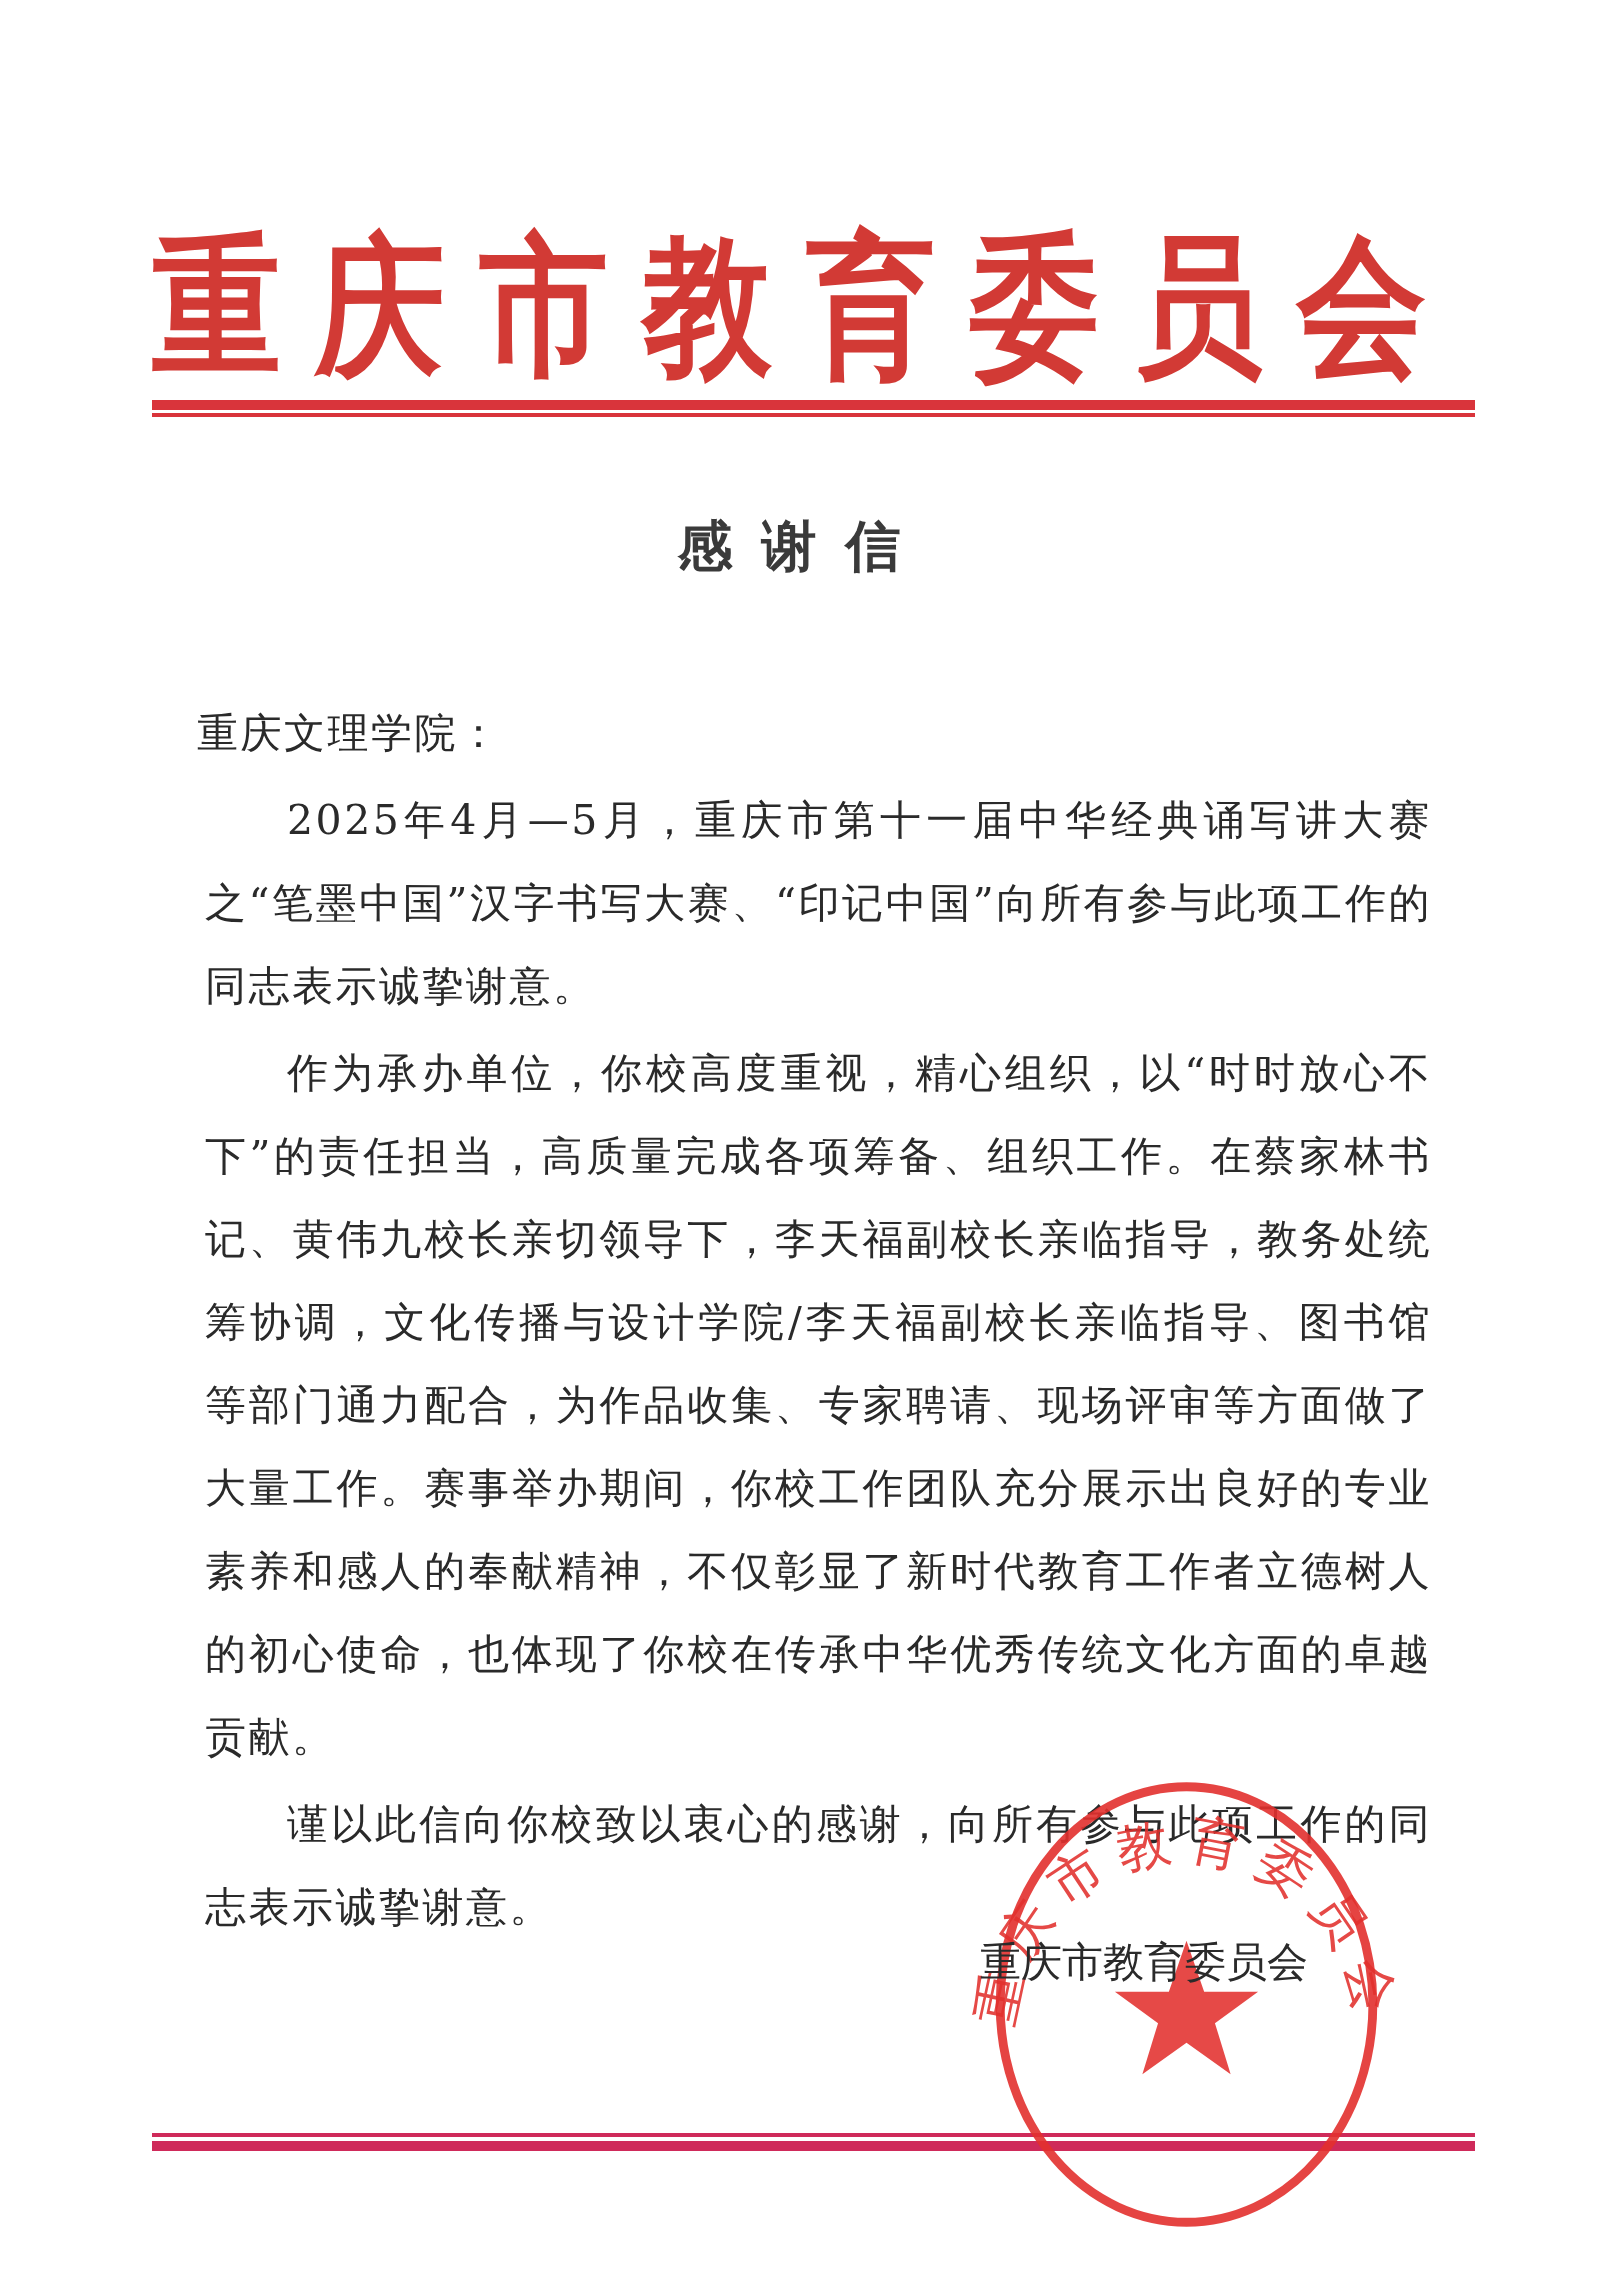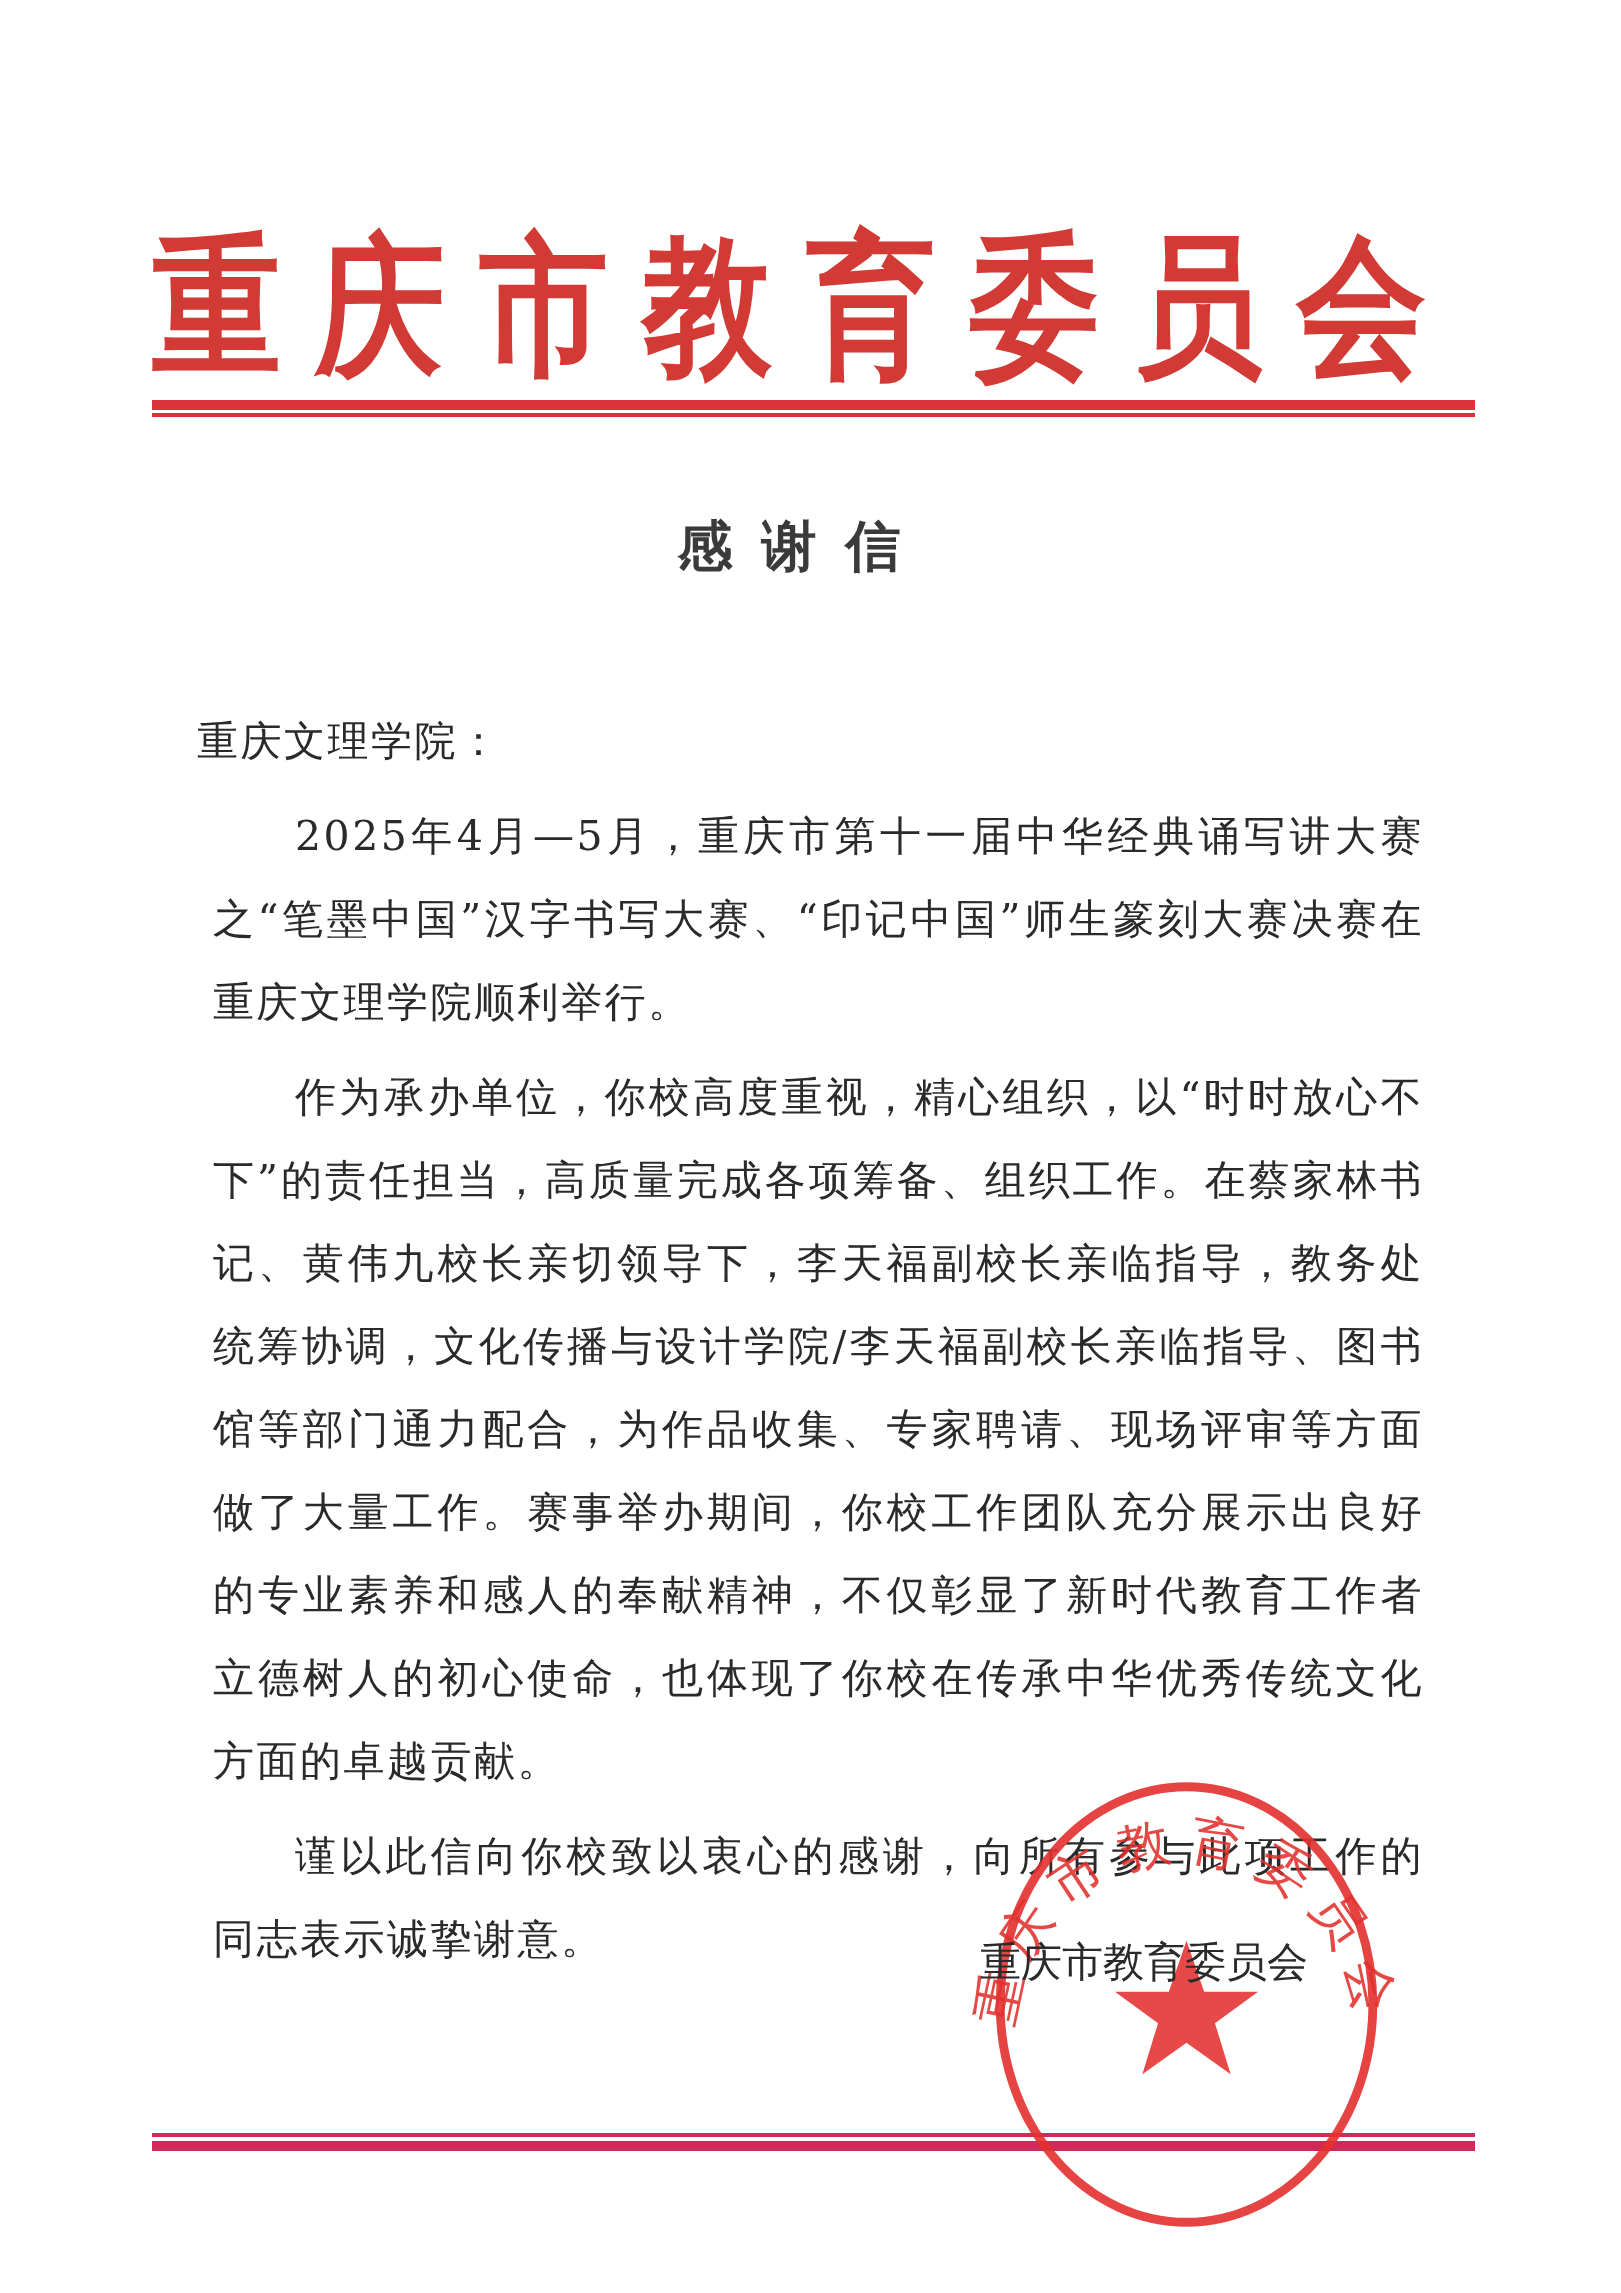--- a/index.html
+++ b/index.html
@@ -9,21 +9,21 @@
               display: flex; justify-content: space-between; align-items: center; }
   .masthead span { font-family: "DejaVu Sans", sans-serif; font-weight: bold; font-size: 129px;
                    color: #d23a35; line-height: 1; transform: scaleY(1.18); display: inline-block; }
   .rule-top-thick { position: absolute; left: 152px; top: 400px; width: 1323px; height: 9.8px; background: #d9343b; }
   .rule-top-thin  { position: absolute; left: 152px; top: 413px; width: 1323px; height: 3.9px;  background: #d9343b; }
   .title { position: absolute; left: 0; width: 1607px; top: 510px; text-align: center;
            font-family: "DejaVu Serif", serif; font-weight: bold; font-size: 55px; letter-spacing: 29px;
            color: #3a3a3a; }
   .body { position: absolute; left: 201px; top: 688px; width: 1235px;
           font-size: 41px; line-height: 83px; letter-spacing: 2.5px; text-align: justify; }
-  .body p { margin: 12px; text-indent: 2em; }
+  .body p { margin: 4px; text-indent: 2em; }
   .body p.salutation { text-indent: 0; }
   .sign { position: absolute; left: 980px; top: 1921px; font-size: 41px; line-height: 82px; color: #2a2a2a; z-index: 2; }
   .seal { position: absolute; left: 956px; top: 1774px; width: 461px; height: 461px; z-index: 1; }
   .rule-bot-thin  { position: absolute; left: 152px; top: 2133px; width: 1323px; height: 3.9px;  background: #cf2a5a; }
   .rule-bot-thick { position: absolute; left: 152px; top: 2141px; width: 1323px; height: 9.8px; background: #cf2a5a; }
 </style>
 </head>
 <body>
 
 <div class="masthead">
@@ -36,21 +36,21 @@
   <span>员</span>
   <span>会</span>
 </div>
 <div class="rule-top-thick"></div>
 <div class="rule-top-thin"></div>
 
 <div class="title">感谢信</div>
 
 <div class="body">
   <p class="salutation" style="margin-left:-2px;position:relative;left:-2px;">重庆文理学院：</p>
-  <p>2025年4月—5月，重庆市第十一届中华经典诵写讲大赛之“笔墨中国”汉字书写大赛、“印记中国”师生篆刻大赛决赛在重庆文理学院顺利举行。</p>
+  <p>2025年4月—5月，重庆市第十一届中华经典诵写讲大赛之“笔墨中国”汉字书写大赛、“印记中国”向所有参与此项工作的同志表示诚挚谢意。</p>
   <p>作为承办单位，你校高度重视，精心组织，以“时时放心不下”的责任担当，高质量完成各项筹备、组织工作。在蔡家林书记、黄伟九校长亲切领导下，李天福副校长亲临指导，教务处统筹协调，文化传播与设计学院/李天福副校长亲临指导、图书馆等部门通力配合，为作品收集、专家聘请、现场评审等方面做了大量工作。赛事举办期间，你校工作团队充分展示出良好的专业素养和感人的奉献精神，不仅彰显了新时代教育工作者立德树人的初心使命，也体现了你校在传承中华优秀传统文化方面的卓越贡献。</p>
   <p>谨以此信向你校致以衷心的感谢，向所有参与此项工作的同志表示诚挚谢意。</p>
 </div>
 
 <svg class="seal" viewBox="0 0 470 470">
   <defs>
     <path id="sealArc" d="M 90 360 A 175 175 0 1 1 380 360"></path>
   </defs>
   <ellipse cx="235" cy="235" rx="190" ry="222" fill="none" stroke="#e2302d" stroke-width="9" opacity="0.9"></ellipse>
   <text font-family="DejaVu Sans, sans-serif" font-size="54" fill="#e2302d" opacity="0.88" letter-spacing="14">

